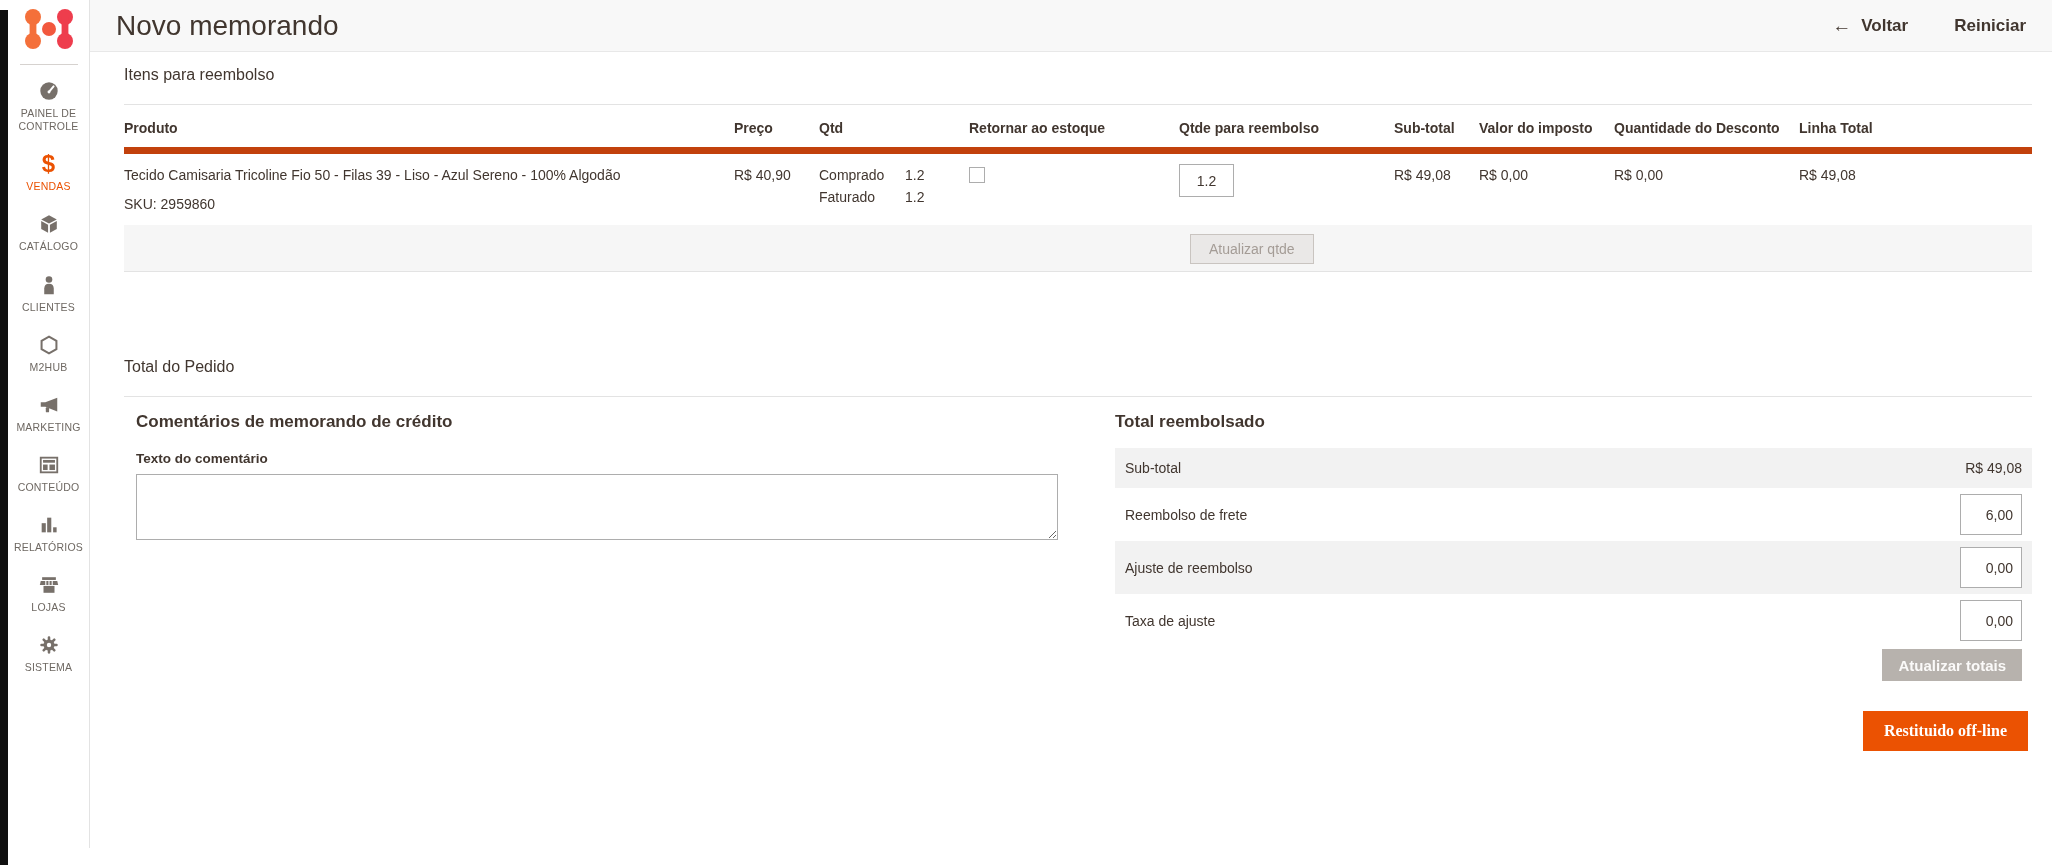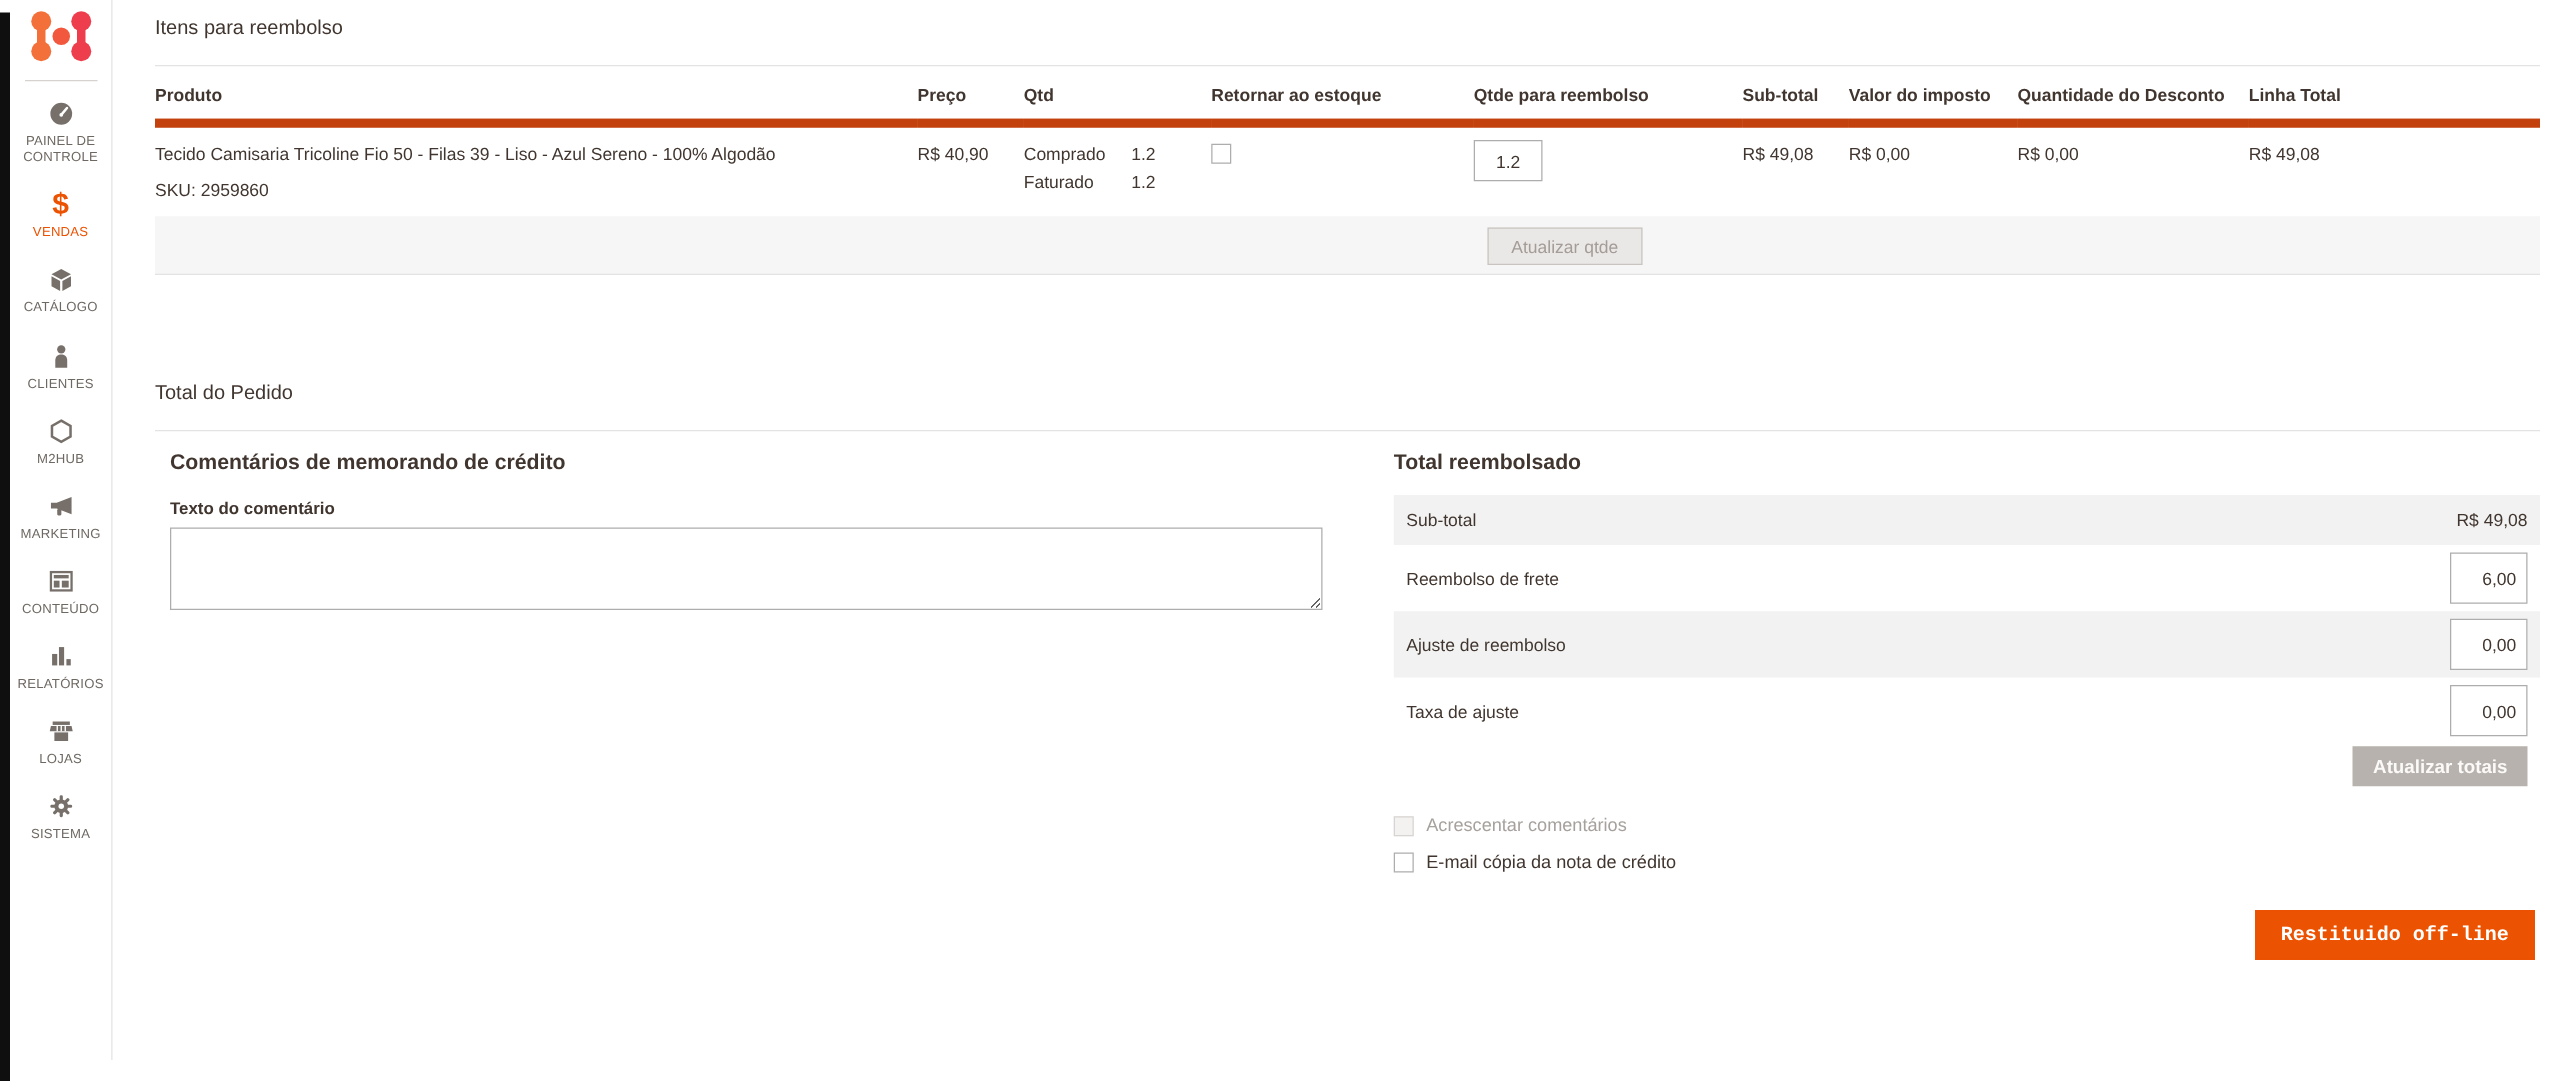--- a/index.html
+++ b/index.html
@@ -62,21 +62,21 @@
   .update-totals-row { display:flex; justify-content:flex-end; padding-right:10px; margin-top:2px; }
   .update-totals-btn { height:32px; padding:0 16px; background:#b7b2ad; border:none; color:#fbfaf9; font-family:inherit; font-size:15px; font-weight:600; cursor:pointer; }
 
   .check-rows { margin-top:24px; display:flex; flex-direction:column; gap:13px; }
   .check-row { display:flex; align-items:center; gap:10px; }
   .check-row .cb:disabled { border-color:#d8d4d1; background:#f3f2f1; }
   .check-label { font-size:14.5px; color:#41362f; }
   .check-row.disabled .check-label { color:#a6a19c; }
 
   .submit-row { display:flex; justify-content:flex-end; margin-top:30px; padding-right:4px; }
-  .submit-btn { height:40px; padding:0 20px; background:#eb5202; border:1px solid #eb5202; color:#fff; font-family:Liberation Mono, monospace; font-size:16px; font-weight:700; cursor:pointer; }
+  .submit-btn { height:40px; padding:0 20px; background:#eb5202; border:1px solid #eb5202; color:#fff; font-family:Liberation Serif, serif; font-size:16px; font-weight:700; cursor:pointer; }
 </style>
 </head>
 <body>
 
 <div class="app">
   <div class="edge-strip"></div>
 
   <div class="sidebar">
     <div class="logo-wrap">
       <svg width="52" height="44" viewBox="0 0 52 44">
@@ -199,20 +199,32 @@
             </svg>
         </span>
         <span class="nav-label">SISTEMA</span>
       </div>
 
     </div>
   </div>
 
   <div class="main">
 
+    <div class="page-header">
+      <h1 class="page-title">Novo memorando</h1>
+      <div class="header-actions">
+        <button class="header-btn">
+          <span class="back-arrow">←</span>
+          <span>Voltar</span>
+        </button>
+        <button class="header-btn">
+          <span>Reiniciar</span>
+        </button>
+      </div>
+    </div>
 
     <div class="content">
 
       <h2 class="section-title">Itens para reembolso</h2>
 
       <table class="items">
         <colgroup>
           <col style="width:610px">
             <col style="width:85px">
             <col style="width:150px">
@@ -299,30 +311,20 @@
               <span class="t-label">Taxa de ajuste</span>
               <input type="text" class="t-input" value="0,00" style="">
             </div>
           </div>
 
 
           <div class="update-totals-row">
             <button class="update-totals-btn">Atualizar totais</button>
           </div>
 
-          <div class="check-rows">
-            <label class="check-row disabled">
-              <input type="checkbox" class="cb" disabled="" style="">
-              <span class="check-label">Acrescentar comentários</span>
-            </label>
-            <label class="check-row">
-              <input type="checkbox" class="cb" style="">
-              <span class="check-label">E-mail cópia da nota de crédito</span>
-            </label>
-          </div>
 
           <div class="submit-row">
             <button class="submit-btn">Restituido off-line</button>
           </div>
 
         </div>
       </div>
 
     </div>
   </div>

